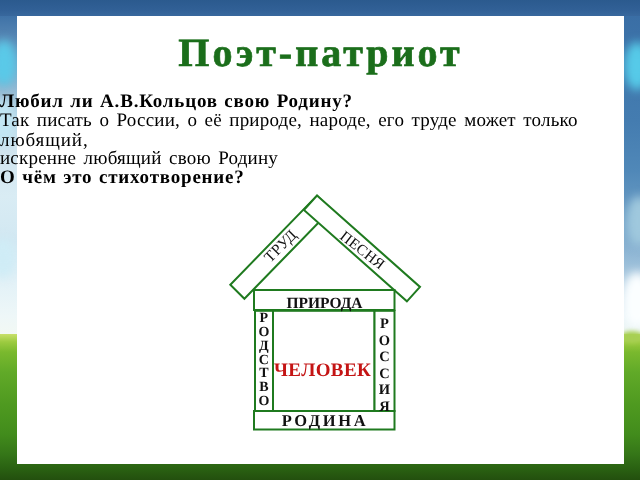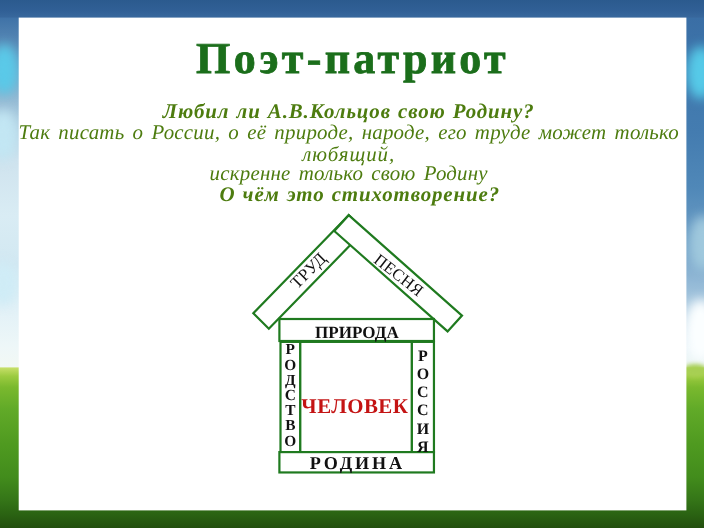--- a/index.html
+++ b/index.html
@@ -7,21 +7,21 @@
 svg text{text-rendering:geometricPrecision;}
 #bg{position:absolute;left:0;top:0;width:640px;height:480px;overflow:hidden;}
 #sky{position:absolute;left:0;top:0;width:640px;height:338px;
  background:linear-gradient(to bottom,#2b5a8e 0px,#316096 10px,#38689d 16px,#40749f 338px);}
 .cl{position:absolute;border-radius:50%;filter:blur(5px);}
 #grass{position:absolute;left:0;top:334px;width:640px;height:146px;
  background:linear-gradient(to bottom,#c8e06a 0px,#9ccb40 8px,#7ab92e 18px,#61aa28 38px,#4f9a20 70px,#428c1c 100px,#357618 120px,#2a6212 134px,#234f0e 146px);}
 #panel{position:absolute;left:17px;top:16px;width:607px;height:448px;background:#fff;}
 #title{position:absolute;will-change:transform;left:17px;top:29px;width:607px;text-align:center;
  font-size:40px;font-weight:bold;color:#1b6e1b;letter-spacing:3px;-webkit-text-stroke:0.7px #1b6e1b;}
-.ln{position:absolute;will-change:transform;left:0;width:634px;text-align:center;font-size:19px;line-height:18.8px;color:#4d7c0f;letter-spacing:0.2px;word-spacing:2.5px;font-style:italic;}
+.ln{position:absolute;will-change:transform;left:0;width:634px;text-align:left;font-size:19px;line-height:18.8px;color:#000000;letter-spacing:0.2px;word-spacing:2.5px;}
 .b{font-weight:bold;letter-spacing:0.8px;word-spacing:1px;}
 </style>
 </head>
 <body>
 
 <div id="bg">
  <div id="sky"></div>
 
  <div style="position:absolute;left:0;top:16px;width:18px;height:322px;
   background:linear-gradient(to bottom,#3f72a7 0px,#6f9dc2 45px,#a9cade 90px,#cfe3ee 130px,#d9ecf4 180px,#d2e8f2 225px,#e2f1f7 265px,#eef7f8 300px,#f3f9f3 322px);"></div>
@@ -49,21 +49,21 @@
 <div id="panel"></div>
 
 <div id="title">Поэт-патриот</div>
 
 <div class="ln b" style="top:92.7px;">Любил ли А.В.Кольцов свою Родину?</div>
 
 <div class="ln" style="top:112.4px;">Так писать о России, о её природе, народе, его труде может только</div>
 
 <div class="ln" style="top:132px;letter-spacing:0.9px;word-spacing:0;">любящий,</div>
 
-<div class="ln" style="top:150px;">искренне только свою Родину</div>
+<div class="ln" style="top:150px;">искренне любящий свою Родину</div>
 
 <div class="ln b" style="top:168.5px;width:654px;">О чём это стихотворение?</div>
 
 <svg id="house" width="640" height="480" viewBox="0 0 640 480" style="position:absolute;left:0;top:0;will-change:transform;">
  <g fill="#ffffff" stroke="#1f7a1f" stroke-width="2">
 
   <polygon points="317,195.6 230.3,284.7 244.4,298.8 331.1,209.7"></polygon>
 
   <polygon points="317,195.6 420,286.9 406.9,301.3 303.9,210"></polygon>
 

